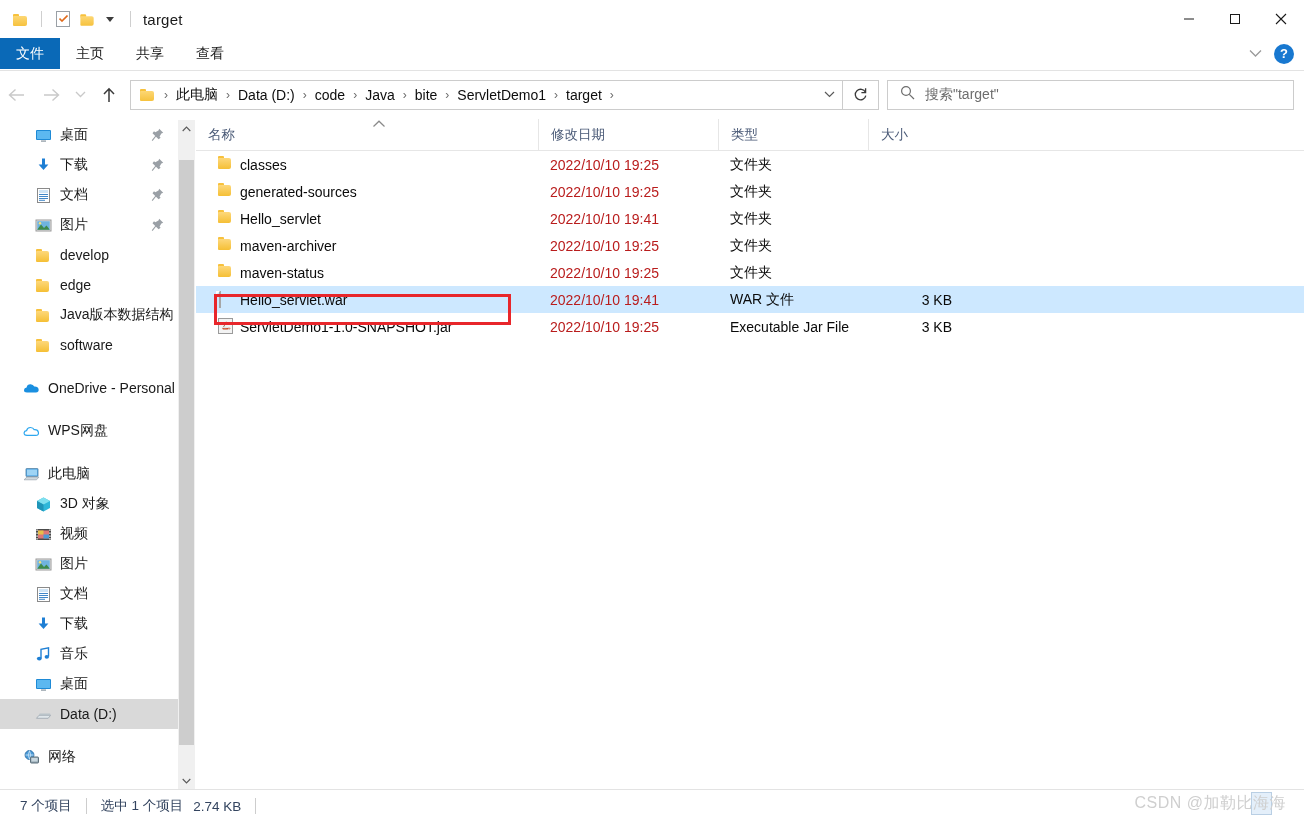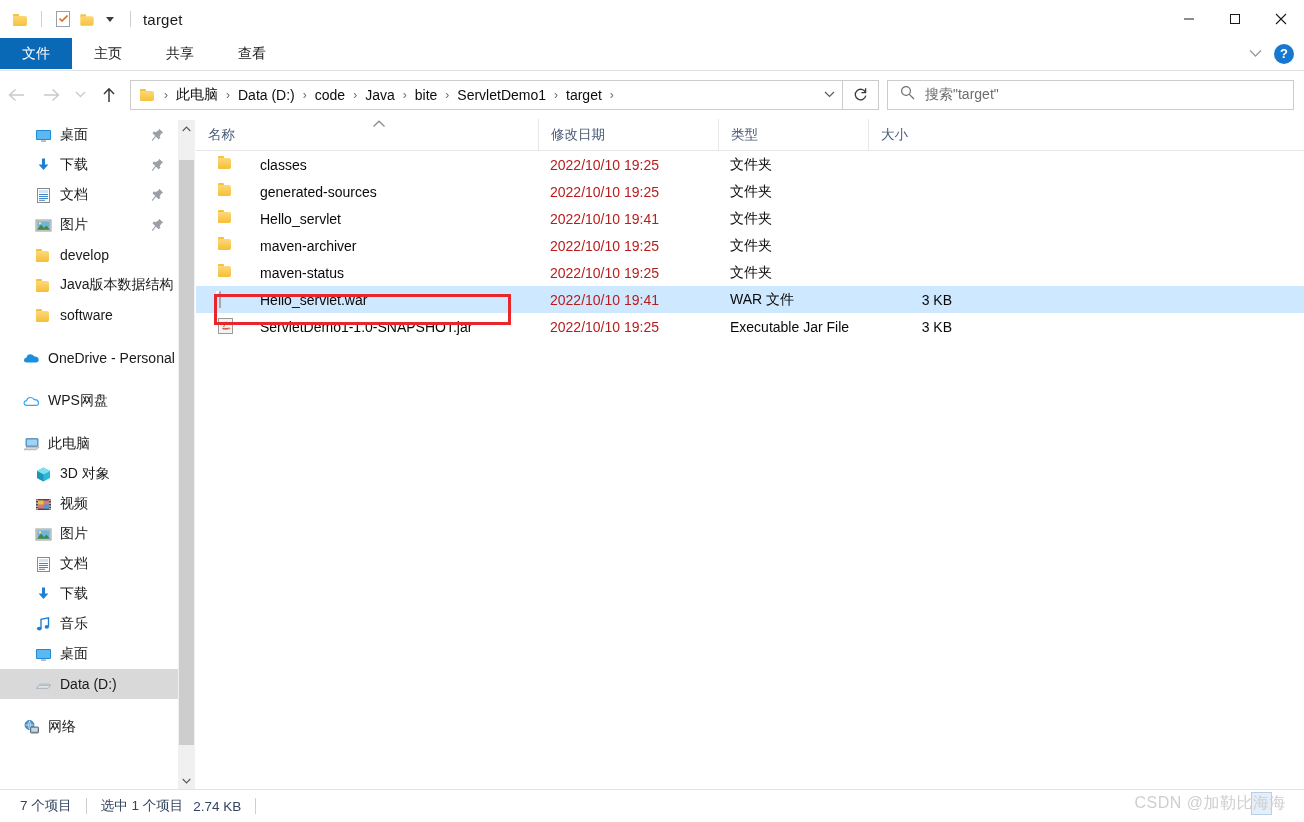--- a/index.html
+++ b/index.html
@@ -75,21 +75,21 @@
 
   
   .ribbon {
     position: absolute; left:0; top: 38px; width: 1304px; height: 31px;
     background: #ffffff;
     display:flex; align-items: stretch;
   }
   .rtab {
     display:flex; align-items:center; justify-content:center;
     font-size: 14px; color: #1a1a1a;
-    padding: 0 22px;
+    padding: 0 16px;
   }
   .rtab.active {
     background: #0a69b7; color: #ffffff;
   }
   .ribbon-right {
     position:absolute; right: 4px; top: 38px; height: 31px;
     display:flex; align-items:center; gap: 6px;
   }
   .chev-btn { width: 26px; height: 24px; display:flex;align-items:center;justify-content:center; }
   .help-btn {
@@ -187,21 +187,21 @@
   .ch-name { width: 342px; }
   .ch-date { width: 180px; }
   .ch-type { width: 150px; }
   .ch-size { width: 100px; }
   .row {
     height: 27px; display:flex; align-items:center; position:relative;
     font-size: 14px; color: #0a0a0a;
   }
   .row.selected { background: #cde8ff; }
   .cell-name {
-    width: 342px; display:flex; align-items:center; gap: 26px; padding-left: 22px;
+    width: 342px; display:flex; align-items:center; gap: 6px; padding-left: 22px;
     white-space: nowrap; overflow: hidden;
   }
   .cell-date { width: 180px; padding-left: 12px; color: #b91c1c; }
   .cell-type { width: 150px; padding-left: 12px; color: #0a0a0a; }
   .cell-size { width: 100px; padding-left: 12px; text-align: right; color:#0a0a0a; }
   .cell-size span { display:block; width: 72px; text-align:right; }
 
   .file-ico { width: 16px; height: 18px; flex: 0 0 16px; position: relative; }
   .doc-ico {
     width: 14px; height: 17px; background: #fff; border: 1px solid #a6a6a6;
@@ -445,20 +445,26 @@
       <div class="sb-item">
         <span class="sb-ico">
           <span class="lst-folder"></span>
         </span>
         <span class="sb-label">develop</span>
       </div>
       <div class="sb-item">
         <span class="sb-ico">
           <span class="lst-folder"></span>
         </span>
+        <span class="sb-label">edge</span>
+      </div>
+      <div class="sb-item">
+        <span class="sb-ico">
+          <span class="lst-folder"></span>
+        </span>
         <span class="sb-label">Java版本数据结构</span>
       </div>
       <div class="sb-item">
         <span class="sb-ico">
           <span class="lst-folder"></span>
         </span>
         <span class="sb-label">software</span>
       </div>
       <div class="sb-gap"></div>
       <div class="sb-item root">

